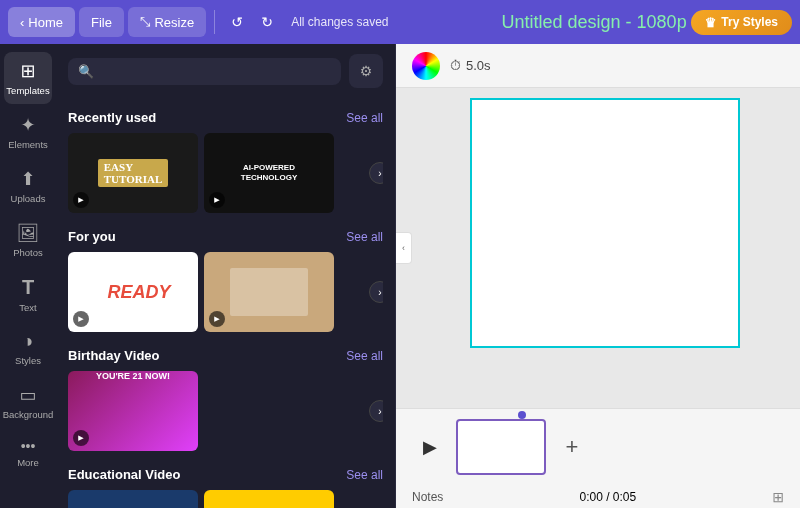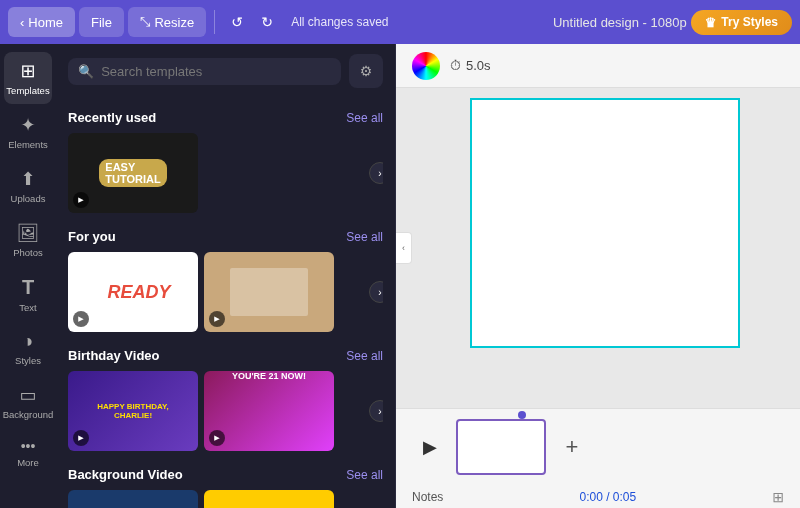--- a/index.html
+++ b/index.html
@@ -39,21 +39,21 @@
       width: 28px;
       height: 28px;
       display: flex;
       align-items: center;
       justify-content: center;
       border-radius: 4px;
       font-size: 14px;
     }
     .saved-status { color: rgba(255,255,255,0.85); font-size: 12px; margin-left: 6px; }
     .nav-spacer { flex: 1; }
-    .design-title { color: #e5e5e5; font-size: 13px; font-weight: 500; }
+    .design-title { color: #86efac; font-size: 18px; font-weight: 500; }
     .try-canva-btn {
       background: linear-gradient(135deg, #f5a623, #e08c1a);
       border: none;
       border-radius: 20px;
       color: white;
       padding: 5px 14px;
       font-size: 12px;
       font-weight: 600;
       cursor: pointer;
       display: flex;
@@ -181,21 +181,21 @@
     
     .tmpl-easy {
       background: #1a1a1a;
       width: 100%;
       height: 100%;
       display: flex;
       align-items: center;
       justify-content: center;
       position: relative;
     }
-    .tmpl-easy-text { color: white; font-size: 11px; font-weight: 800; background: #c8a84b; padding: 2px 6px; border-radius: 9px; }
+    .tmpl-easy-text { color: white; font-size: 11px; font-weight: 800; background: #c8a84b; padding: 2px 6px; border-radius: 2px; font-family: Liberation Serif, serif; }
 
     .tmpl-ai {
       background: #111;
       width: 100%;
       height: 100%;
       display: flex;
       align-items: center;
       justify-content: center;
       position: relative;
     }
@@ -429,21 +429,21 @@
     }
     .timeline-footer {
       display: flex;
       align-items: center;
       justify-content: space-between;
       padding: 4px 16px 6px;
       font-size: 12px;
       color: #666;
     }
     .notes-label { color: #555; }
-    .time-counter { color: #1d4ed8; }
+    .time-counter { color: #000000; }
     .grid-icon-btn {
       background: none;
       border: none;
       cursor: pointer;
       color: #888;
       font-size: 14px;
     }
   </style>
 </head>
 <body>
@@ -508,40 +508,45 @@
     <div class="sidebar-item">
       <span class="sidebar-item-icon" style="font-size:14px;">•••</span>
       <span class="sidebar-item-label">More</span>
     </div>
   </aside>
 
   <div class="templates-panel">
     <div class="search-bar">
       <div class="search-input-wrap">
         <span class="search-icon">🔍</span>
-        <input type="text" placeholder="Search templates" style="">
       </div>
       <button class="filter-btn">
         <span>⚙</span>
       </button>
     </div>
 
     <div class="templates-scroll">
 
       <div class="section">
         <div class="section-header">
           <span class="section-title">Recently used</span>
           <span class="see-all">See all</span>
         </div>
         <div class="templates-row">
           <div class="template-thumb thumb-1">
             <div class="tmpl-easy">
               <div>
                 <div class="tmpl-easy-text">EASY<br>TUTORIAL</div>
               </div>
+              <div class="play-btn">▶</div>
+            </div>
+          </div>
+          <div class="template-thumb thumb-2">
+            <div class="tmpl-ai">
+              <div class="tmpl-ai-text">AI-POWERED<br>TECHNOLOGY</div>
               <div class="play-btn">▶</div>
             </div>
           </div>
           <div class="row-arrow">›</div>
         </div>
       </div>
 
       <div class="section">
         <div class="section-header">
           <span class="section-title">For you</span>
@@ -563,39 +568,33 @@
           <div class="row-arrow">›</div>
         </div>
       </div>
 
       <div class="section">
         <div class="section-header">
           <span class="section-title">Birthday Video</span>
           <span class="see-all">See all</span>
         </div>
         <div class="templates-row">
-          <div class="template-thumb thumb-1">
-            <div class="tmpl-bday1">
-              <div class="tmpl-bday1-text">HAPPY BIRTHDAY,<br>CHARLIE!</div>
-              <div class="play-btn">▶</div>
-            </div>
-          </div>
           <div class="template-thumb thumb-2">
             <div class="tmpl-bday2">
               <div class="tmpl-bday2-text">YOU'RE 21 NOW!</div>
               <div class="play-btn">▶</div>
             </div>
           </div>
           <div class="row-arrow">›</div>
         </div>
       </div>
 
       <div class="section">
         <div class="section-header">
-          <span class="section-title">Background Video</span>
+          <span class="section-title">Educational Video</span>
           <span class="see-all">See all</span>
         </div>
         <div class="templates-row">
           <div class="template-thumb thumb-1">
             <div class="tmpl-edu1">
               
             </div>
           </div>
           <div class="template-thumb thumb-2">
             <div class="tmpl-edu2">

